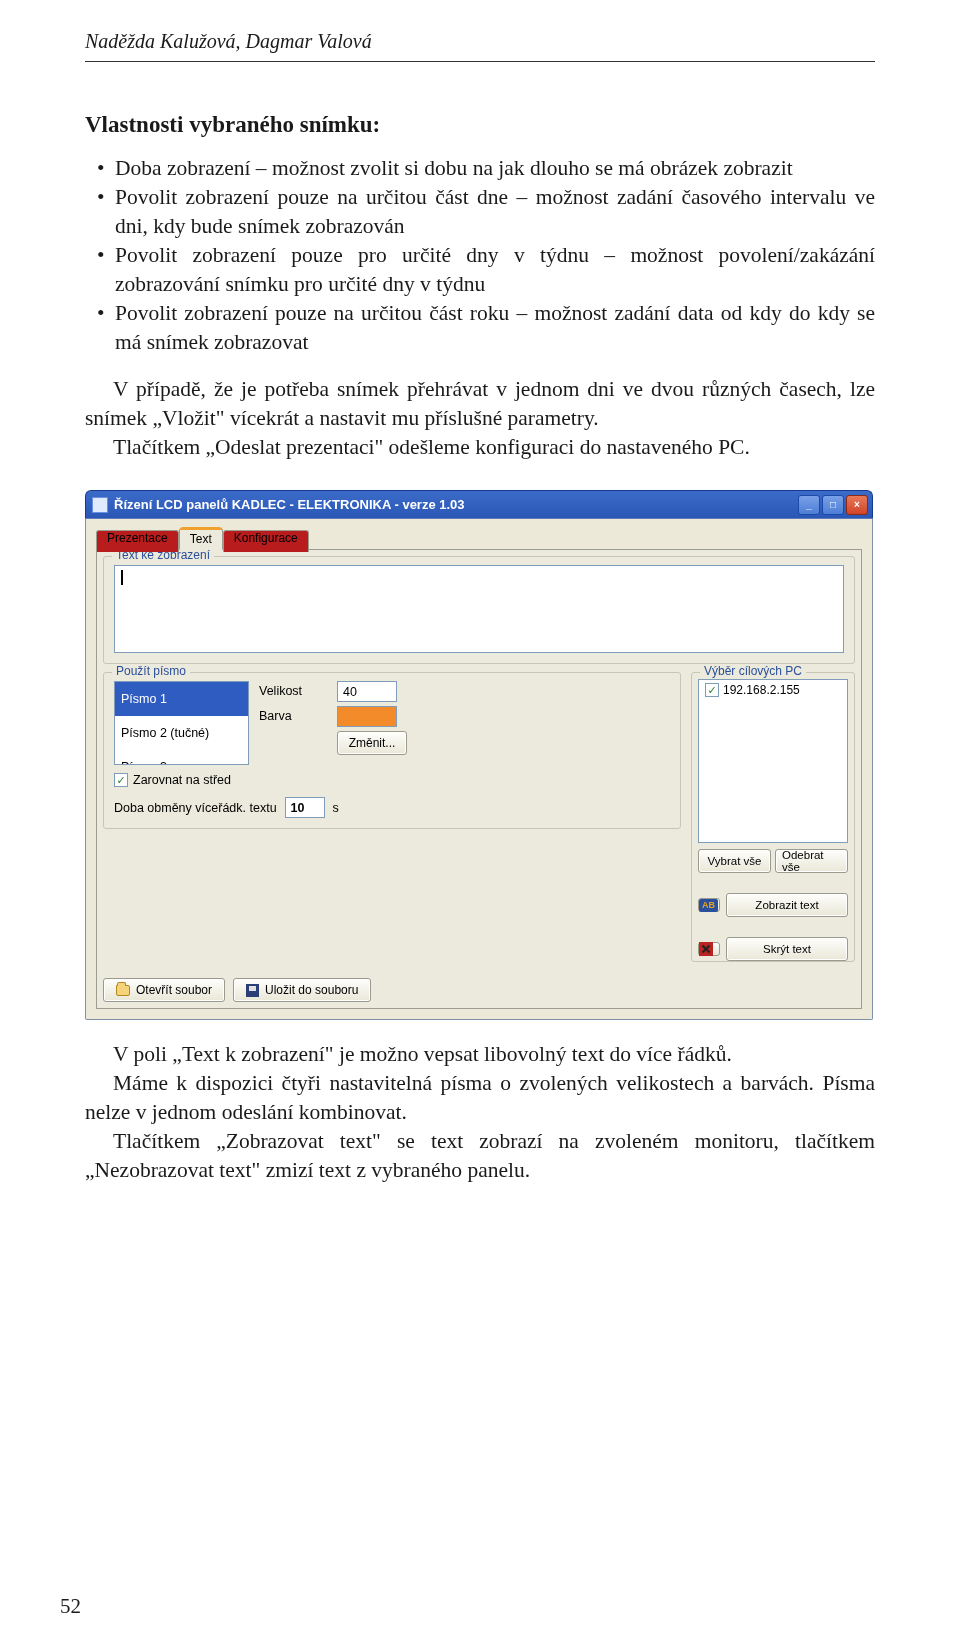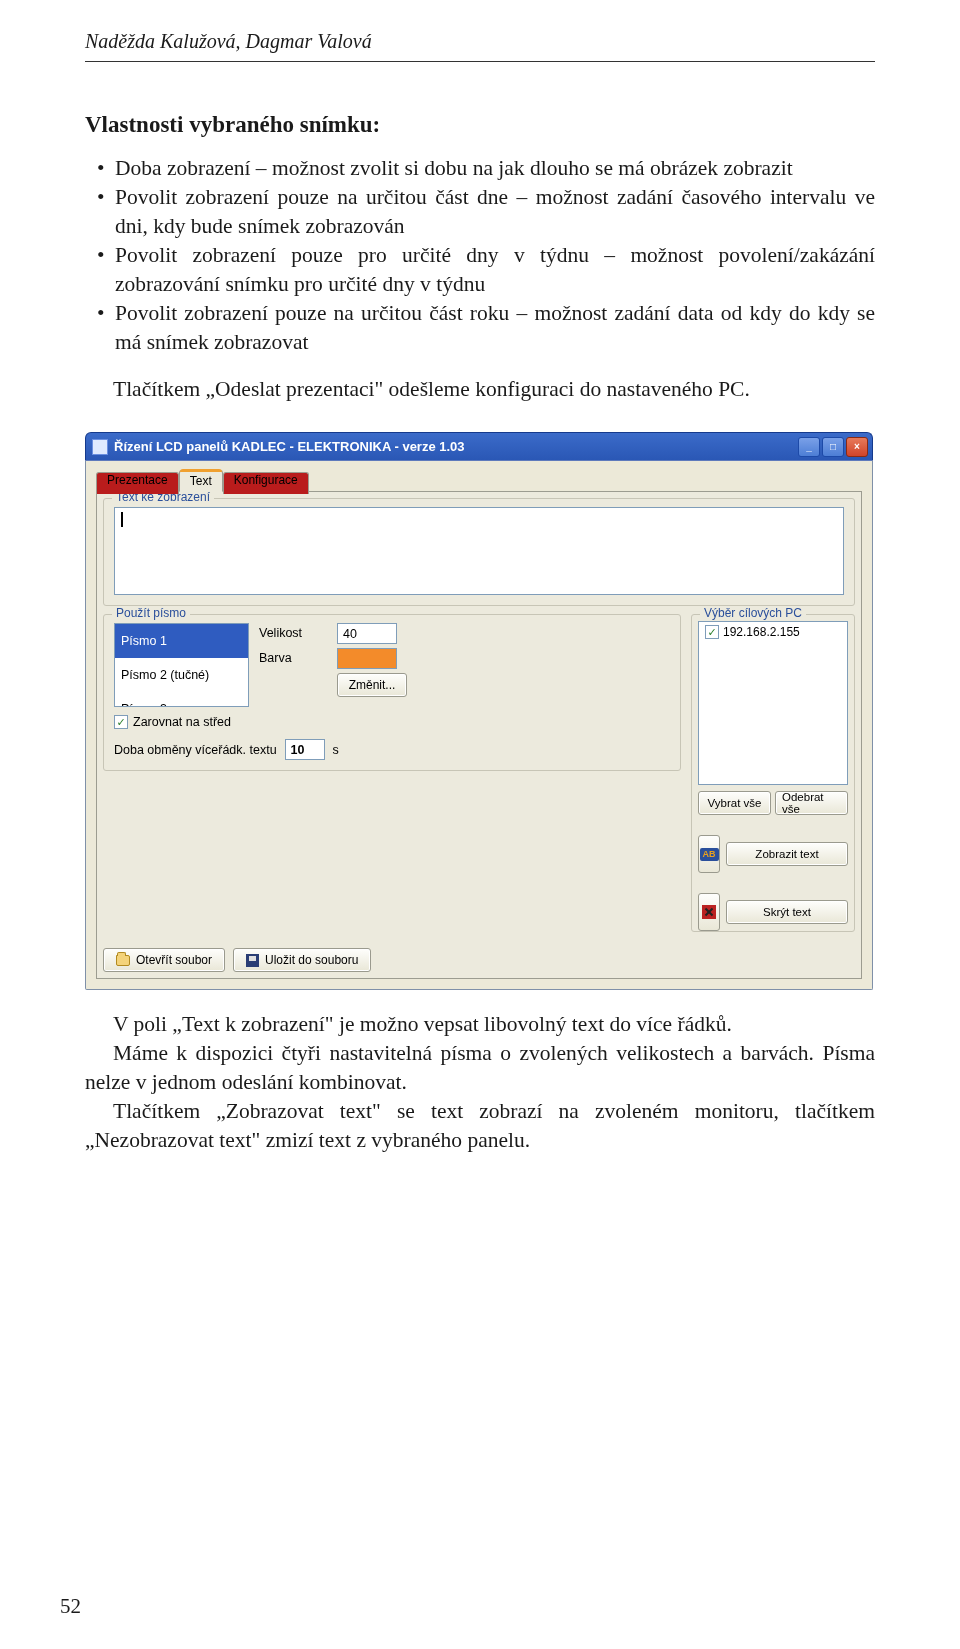--- a/index.html
+++ b/index.html
@@ -222,23 +222,23 @@
   .pc-list {
     border: 1px solid #7f9db9; background: #fff; height: 164px;
     font-size: 12px; padding: 2px;
   }
   .pc-list .itm { display: flex; align-items: center; gap: 4px; padding: 1px 4px; }
   .right-buttons { display: flex; flex-direction: column; gap: 20px; margin-top: 6px; }
   .right-buttons .pairrow { display: flex; gap: 4px; }
   .right-buttons .btn { flex: 1; padding: 0 6px; font-size: 11.5px; }
   .icon-btn-row { display: flex; align-items: center; gap: 6px; }
   .icon-sq {
-    width: 22px; height: 38px; border: 1px solid #9a9a8e; border-radius: 3px;
+    width: 22px; height: 14px; border: 1px solid #9a9a8e; border-radius: 3px;
     background: linear-gradient(#fefefc,#e9e7d7);
-    display: flex; align-items: center; justify-content: center;
+    display: flex; align-items: center; 
   }
   .icon-ab { background: #2a4f9b; color: #e8a020; font-size: 9px; font-weight: bold; padding: 2px 3px; border-radius: 2px; line-height: 1; font-family: Arial; }
   .icon-x {
     width: 14px; height: 14px; background: #b22; position: relative;
   }
   .icon-x::before, .icon-x::after {
     content: ""; position: absolute; left: 2px; right: 2px; top: 6px; height: 2px; background: #222;
   }
   .icon-x::before { transform: rotate(45deg); }
   .icon-x::after { transform: rotate(-45deg); }
@@ -263,20 +263,21 @@
 
   <h3>Vlastnosti vybraného snímku:</h3>
 
   <ul class="bullets">
     <li>Doba zobrazení – možnost zvolit si dobu na jak dlouho se má obrázek zobrazit</li>
     <li>Povolit zobrazení pouze na určitou část dne – možnost zadání časového intervalu ve dni, kdy bude snímek zobrazován</li>
     <li>Povolit zobrazení pouze pro určité dny v týdnu – možnost povolení/zakázání zobrazování snímku pro určité dny v týdnu</li>
     <li>Povolit zobrazení pouze na určitou část roku – možnost zadání data od kdy do kdy se má snímek zobrazovat</li>
   </ul>
 
+  <p class="body indent">V případě, že je potřeba snímek přehrávat v jednom dni ve dvou různých časech, lze snímek „Vložit" vícekrát a nastavit mu příslušné parametry.</p>
   <p class="body indent">Tlačítkem „Odeslat prezentaci" odešleme konfiguraci do nastaveného PC.</p>
 
   <div class="figure-wrap">
     <div class="app">
       <div class="titlebar">
         <div class="ico"></div>
         <div class="title">Řízení LCD panelů KADLEC - ELEKTRONIKA  - verze 1.03</div>
         <div class="winbtns">
           <div class="winbtn">_</div>
           <div class="winbtn">□</div>

